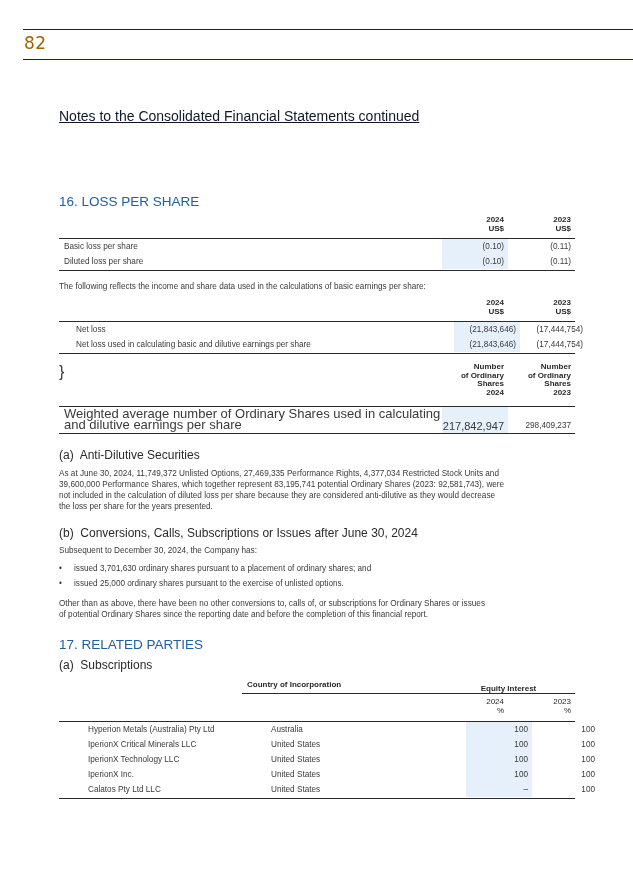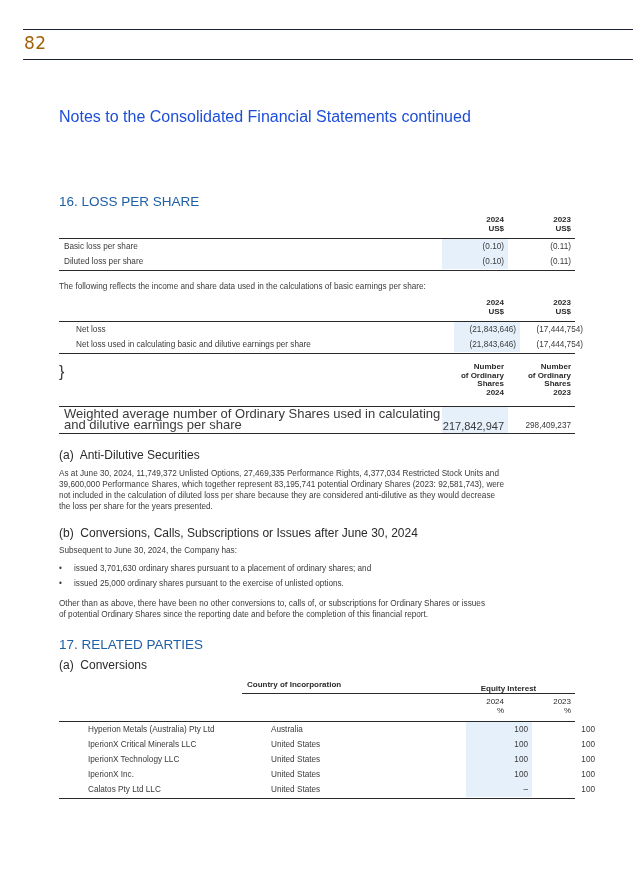--- a/index.html
+++ b/index.html
@@ -1,21 +1,21 @@
 <!DOCTYPE html>
 <html><head>
 <meta charset="utf-8">
 <style>
   html, body { margin: 0; padding: 0; background: #ffffff; }
   body { width: 633px; height: 896px; position: relative; overflow: hidden;
          font-family: "Liberation Sans", sans-serif; color: #3a3a3a; }
   .hr { position: absolute; left: 23px; right: 0; height: 1px; background: #1c2236; }
   .page-num { position: absolute; left: 24px; top: 33px; font-size: 17px; color: #a16207;
               letter-spacing: 0.5px; font-family: "DejaVu Sans", sans-serif; }
-  .notes-title { position: absolute; left: 59px; top: 108px; font-size: 16px; color: #1d4ed8; }
+  .notes-title { position: absolute; left: 59px; top: 108px; font-size: 14px; color: #0f172a; text-decoration: underline; }
   .h-section { position: absolute; left: 59px; font-size: 13.5px; color: #1f5fa6; }
   .h-sub { position: absolute; left: 59px; font-size: 12px; color: #2a2a2a; }
   .para { position: absolute; left: 59px; width: 490px; font-size: 8.2px; line-height: 11px; color: #3a3a3a; }
   .tbl { position: absolute; left: 59px; width: 516px; }
   .row { position: relative; height: 15px; font-size: 8.2px; line-height: 15px; }
   .row .lbl { position: absolute; left: 5px; }
   .col24 { position: absolute; left: 383px; width: 66px; text-align: right; padding-right: 4px; box-sizing: border-box; }
   .col23 { position: absolute; left: 449px; width: 67px; text-align: right; padding-right: 4px; box-sizing: border-box; }
   .shade { background: #e6f0fa; }
   .hdr { font-weight: bold; font-size: 8px; line-height: 8.5px; color: #2a2a2a; text-align: right; }
@@ -119,36 +119,36 @@
 
 <div class="h-sub" style="top:448px;white-space:pre;">(a)  Anti-Dilutive Securities</div>
 <div class="para" style="top:468px;width:500px;">
   <div>As at June 30, 2024, 11,749,372 Unlisted Options, 27,469,335 Performance Rights, 4,377,034 Restricted Stock Units and</div>
   <div>39,600,000 Performance Shares, which together represent 83,195,741 potential Ordinary Shares (2023: 92,581,743), were</div>
   <div>not included in the calculation of diluted loss per share because they are considered anti-dilutive as they would decrease</div>
   <div>the loss per share for the years presented.</div>
 </div>
 
 <div class="h-sub" style="top:526px;white-space:pre;">(b)  Conversions, Calls, Subscriptions or Issues after June 30, 2024</div>
-<div class="para" style="top:545px;">Subsequent to June 30, 2024, the Company has:</div>
+<div class="para" style="top:545px;">Subsequent to December 30, 2024, the Company has:</div>
 <div class="bullet" style="top:564px;">
   <span class="dot">•</span>
   <span class="txt">issued 3,701,630 ordinary shares pursuant to a placement of ordinary shares; and</span>
 </div>
 <div class="bullet" style="top:579px;">
   <span class="dot">•</span>
   <span class="txt">issued 25,000 ordinary shares pursuant to the exercise of unlisted options.</span>
 </div>
 <div class="para" style="top:598px;">
   <div>Other than as above, there have been no other conversions to, calls of, or subscriptions for Ordinary Shares or issues</div>
   <div>of potential Ordinary Shares since the reporting date and before the completion of this financial report.</div>
 </div>
 
 <div class="h-section" style="top:637px;">17. RELATED PARTIES</div>
-<div class="h-sub" style="top:658px;white-space:pre;">(a)  Conversions</div>
+<div class="h-sub" style="top:658px;white-space:pre;">(a)  Subscriptions</div>
 
 <div class="tbl" style="top:680px;">
   <div style="position:absolute;left:188px;top:0;font-size:8px;font-weight:bold;color:#2a2a2a;">Country of Incorporation</div>
   <div style="position:absolute;left:383px;width:133px;top:4px;font-size:8px;font-weight:bold;color:#2a2a2a;text-align:center;">Equity Interest</div>
   <div class="line" style="top:13px;left:183px;width:333px;"></div>
   <div style="position:absolute;top:18px;left:0;width:516px;">
     <div class="col24 hdr">
       <div style="font-weight:normal;">2024</div>
       <div style="font-weight:normal;">%</div>
     </div>

